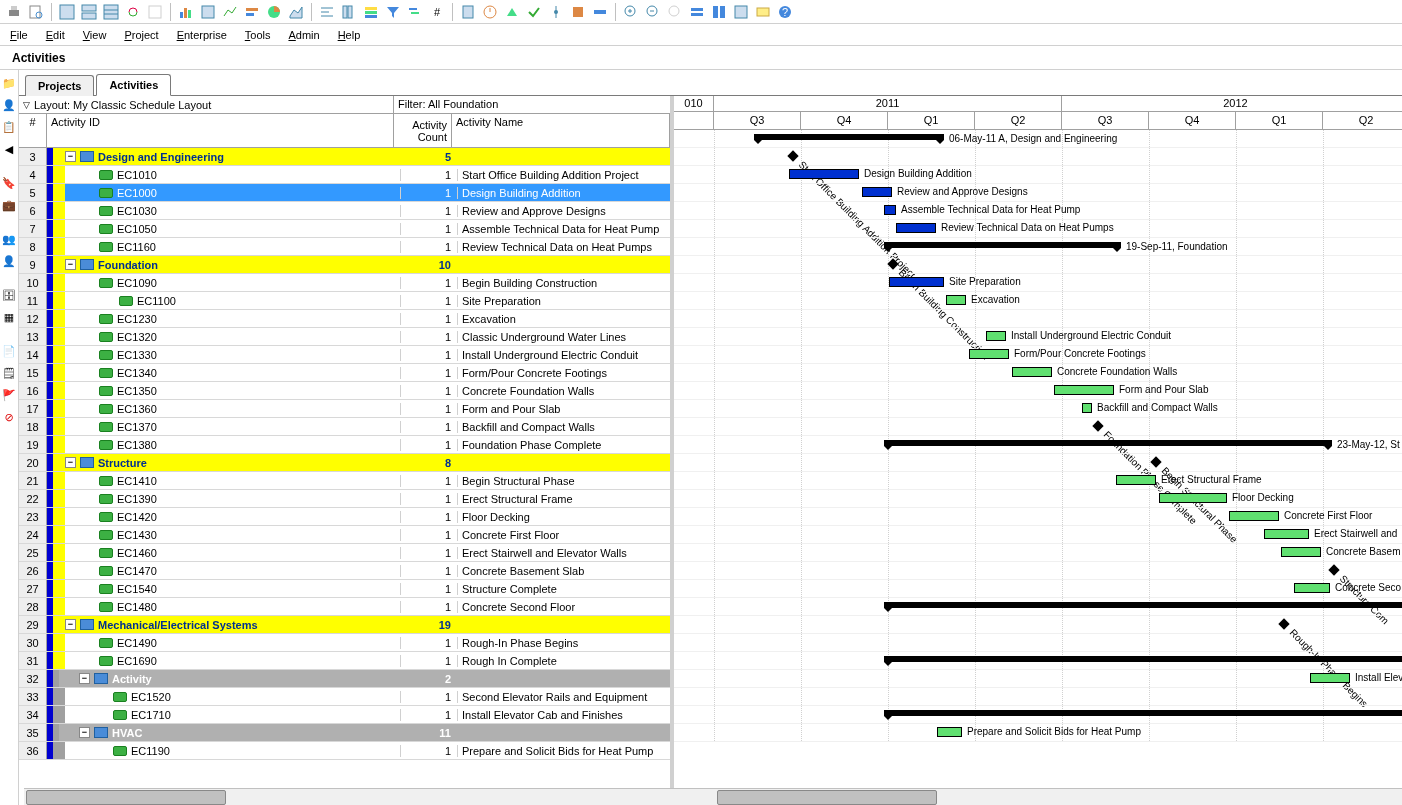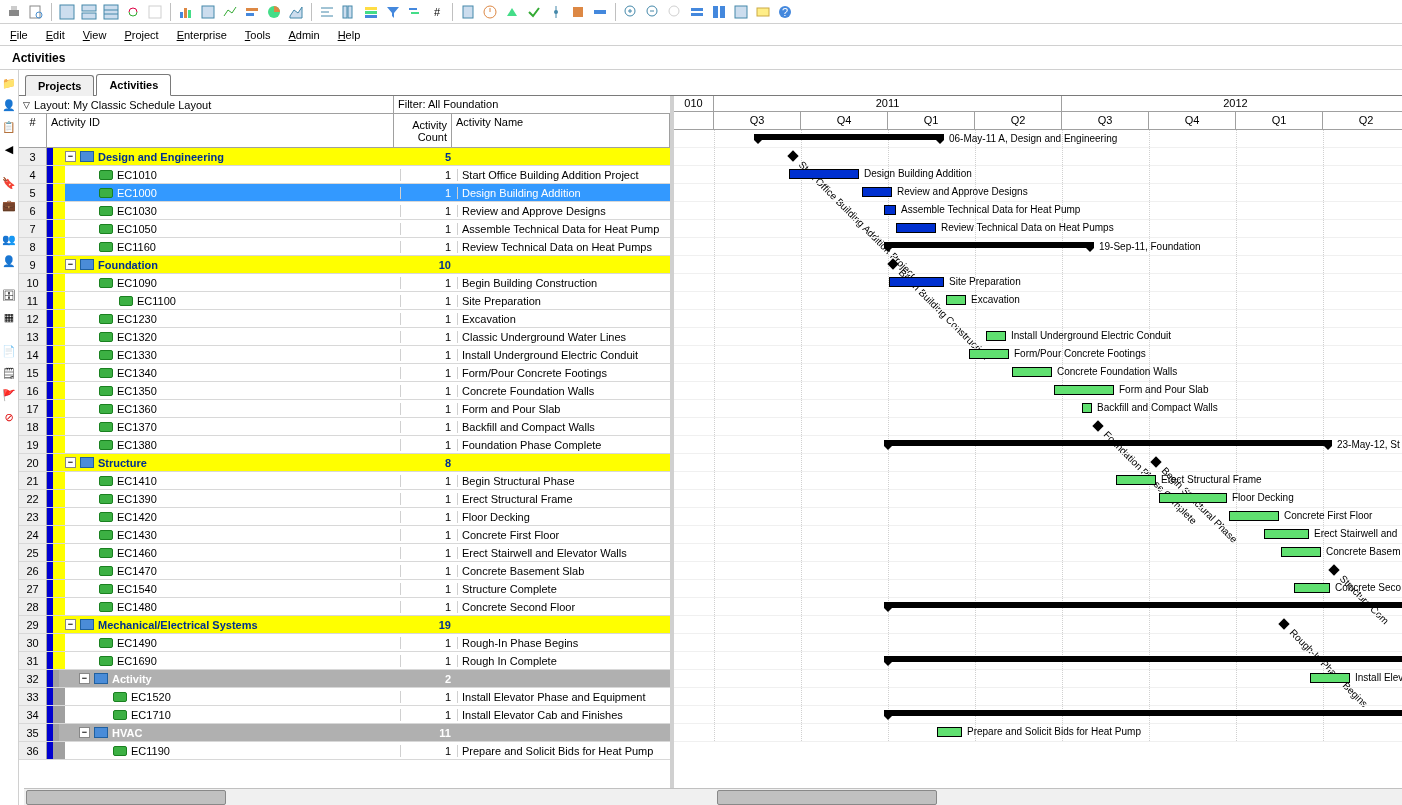--- a/index.html
+++ b/index.html
@@ -795,21 +795,21 @@
               <div class="band b1"></div>
               <div class="band b3"></div>
               <div class="band b3"></div>
               <div class="row-content">
                 <div class="id-cell" style="width: 335px;">
                   <span style="width: 42px; display: inline-block;"></span>
                   <span class="act-icon"></span>
                   <span>EC1520</span>
                 </div>
                 <div class="cnt-cell">1</div>
-                <div class="name-cell">Install Elevator Phase and Equipment</div>
+                <div class="name-cell">Second Elevator Rails and Equipment</div>
               </div>
             </div>
             <div class="row ">
               <div class="rownum">34</div>
               <div class="band b1"></div>
               <div class="band b3"></div>
               <div class="band b3"></div>
               <div class="row-content">
                 <div class="id-cell" style="width: 335px;">
                   <span style="width: 42px; display: inline-block;"></span>
@@ -953,21 +953,21 @@
             </div>
             <div class="gantt-row">
               <div class="gridline" style="left: 40px;"></div>
               <div class="gridline" style="left: 127px;"></div>
               <div class="gridline" style="left: 214px;"></div>
               <div class="gridline" style="left: 301px;"></div>
               <div class="gridline" style="left: 388px;"></div>
               <div class="gridline" style="left: 475px;"></div>
               <div class="gridline" style="left: 562px;"></div>
               <div class="gridline" style="left: 649px;"></div>
-              <div class="bar summary" style="left: 210px; width: 210px;">
+              <div class="bar summary" style="left: 210px; width: 237px;">
                 <span class="bar-label">19-Sep-11, Foundation</span>
               </div>
             </div>
             <div class="gantt-row">
               <div class="gridline" style="left: 40px;"></div>
               <div class="gridline" style="left: 127px;"></div>
               <div class="gridline" style="left: 214px;"></div>
               <div class="gridline" style="left: 301px;"></div>
               <div class="gridline" style="left: 388px;"></div>
               <div class="gridline" style="left: 475px;"></div>

